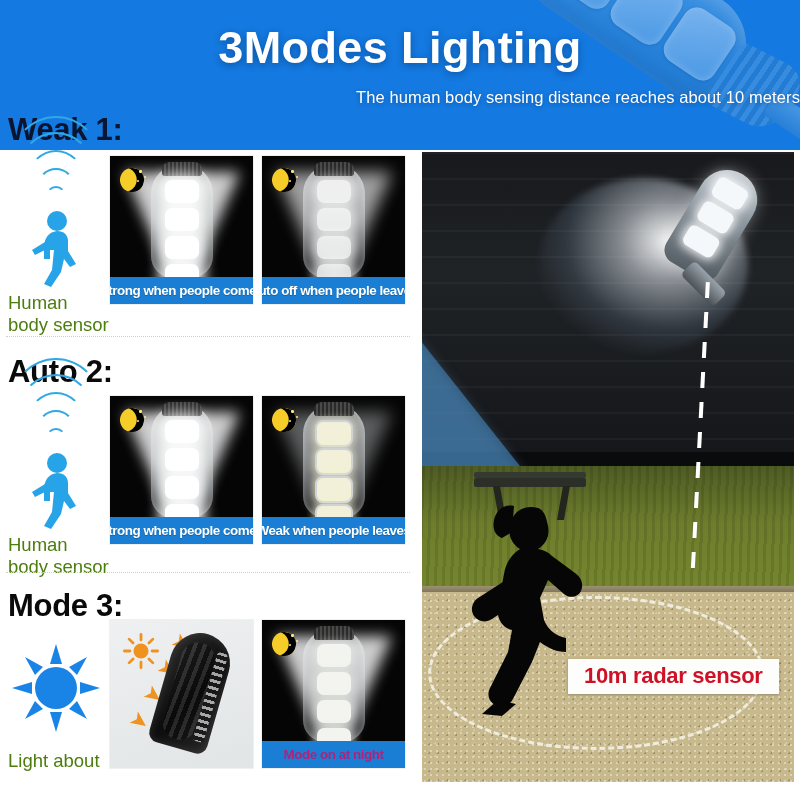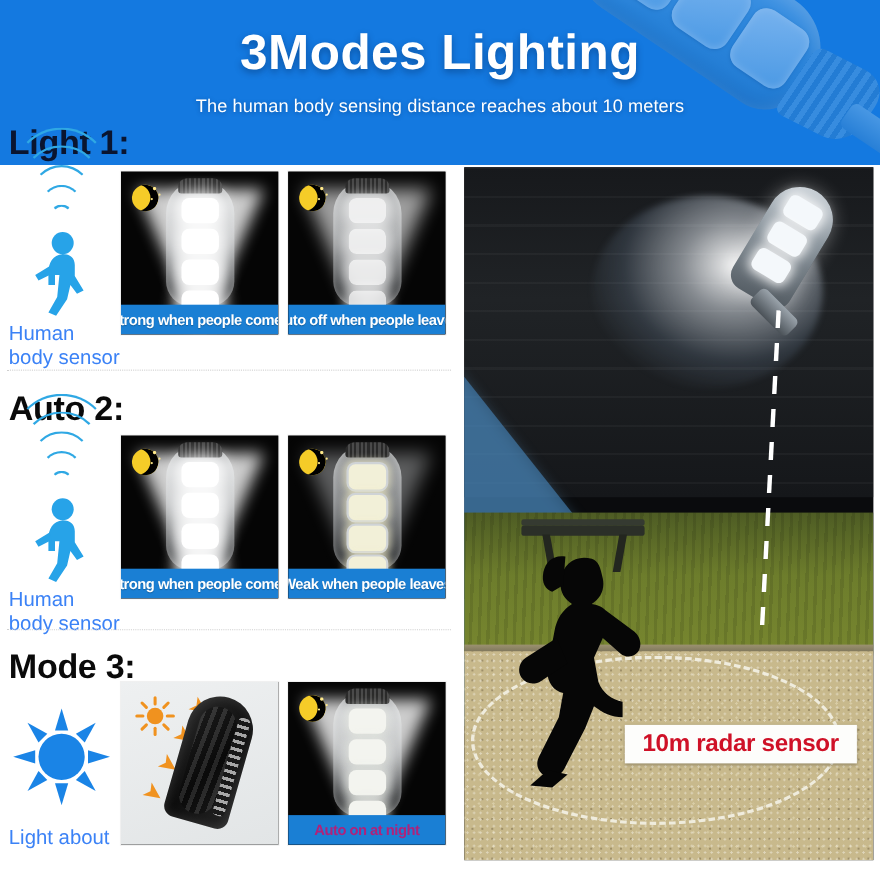--- a/index.html
+++ b/index.html
@@ -43,21 +43,21 @@
   .lamparm{
     position:absolute;left:292px;top:92px;width:58px;height:26px;border-radius:6px;
     background:linear-gradient(180deg,#7cb6e8,#3b86cf);
   }
   #title{
     position:absolute;left:0;top:22px;width:800px;text-align:center;
     font-size:45px;font-weight:bold;color:#ffffff;letter-spacing:.4px;
     text-shadow:0 2px 7px rgba(0,40,90,.45);
   }
   #subtitle{
-    position:absolute;left:0;top:88px;width:800px;text-align:center;
+    position:absolute;left:0;top:88px;width:800px;text-align:right;
     font-size:16.5px;color:#ffffff;letter-spacing:.1px;
     text-shadow:0 1px 4px rgba(0,40,90,.4);
   }
   #mode1-heading{
     position:absolute;left:8px;top:112px;
     font-size:31px;font-weight:bold;color:#0a1530;letter-spacing:-.3px;
   }
 
   
   .mode-block{position:absolute;left:0;width:418px;}
@@ -65,21 +65,21 @@
     position:absolute;left:8px;
     font-size:31px;font-weight:bold;color:#0a0a0a;letter-spacing:-.3px;
   }
   .divider{
     position:absolute;left:6px;width:404px;height:0;
     border-top:1px dotted #cfcfcf;
   }
 
   .sensor-col{position:absolute;left:6px;width:100px;text-align:center;}
   .sensor-label{
-    font-size:18.5px;color:#3b82f6;line-height:1.18;margin-top:4px;text-align:left;
+    font-size:18.5px;color:#4d7c0f;line-height:1.18;margin-top:4px;text-align:left;
     padding-left:2px;white-space:nowrap;
   }
 
   
   .radar-icon{position:relative;width:84px;height:46px;margin:0 auto;}
   .radar-icon i{
     position:absolute;left:50%;bottom:0;border:2.4px solid #2fa8e4;
     border-bottom-color:transparent;border-left-color:transparent;border-right-color:transparent;
     border-radius:50%;transform:translateX(-50%);
   }
@@ -280,21 +280,21 @@
       <div class="lampbody">
         <div class="lampglass lg1"></div>
         <div class="lampglass lg2"></div>
         <div class="lampglass lg3"></div>
       </div>
       <div class="lampfins"></div>
       <div class="lamparm"></div>
     </div>
     <div id="title">3Modes Lighting</div>
     <div id="subtitle">The human body sensing distance reaches about 10 meters</div>
-    <div id="mode1-heading">Light 1:</div>
+    <div id="mode1-heading">Weak 1:</div>
   </div>
 
   <div class="mode-block" style="top:152px;height:182px;">
 
     <div class="sensor-col" style="top:8px;">
       <div class="radar-icon">
         <i></i>
           <i></i>
           <i></i>
           <i></i>
@@ -461,21 +461,21 @@
       <div class="led dim l1"></div>
       <div class="led dim l2"></div>
       <div class="led dim l3"></div>
       <div class="led dim l4"></div>
       <div class="moon">
         <div class="crescent"></div>
           <div class="star s1"></div>
           <div class="star s2"></div>
           <div class="star s3"></div>
       </div>
-      <div class="caption red">Auto on at night</div>
+      <div class="caption red">Mode on at night</div>
     </div>
   </div>
 
   <div id="scene">
     <div class="sky"></div>
     <div class="wall"></div>
     <div class="cone2"></div>
     <div class="cone"></div>
     <div class="glow"></div>
 

